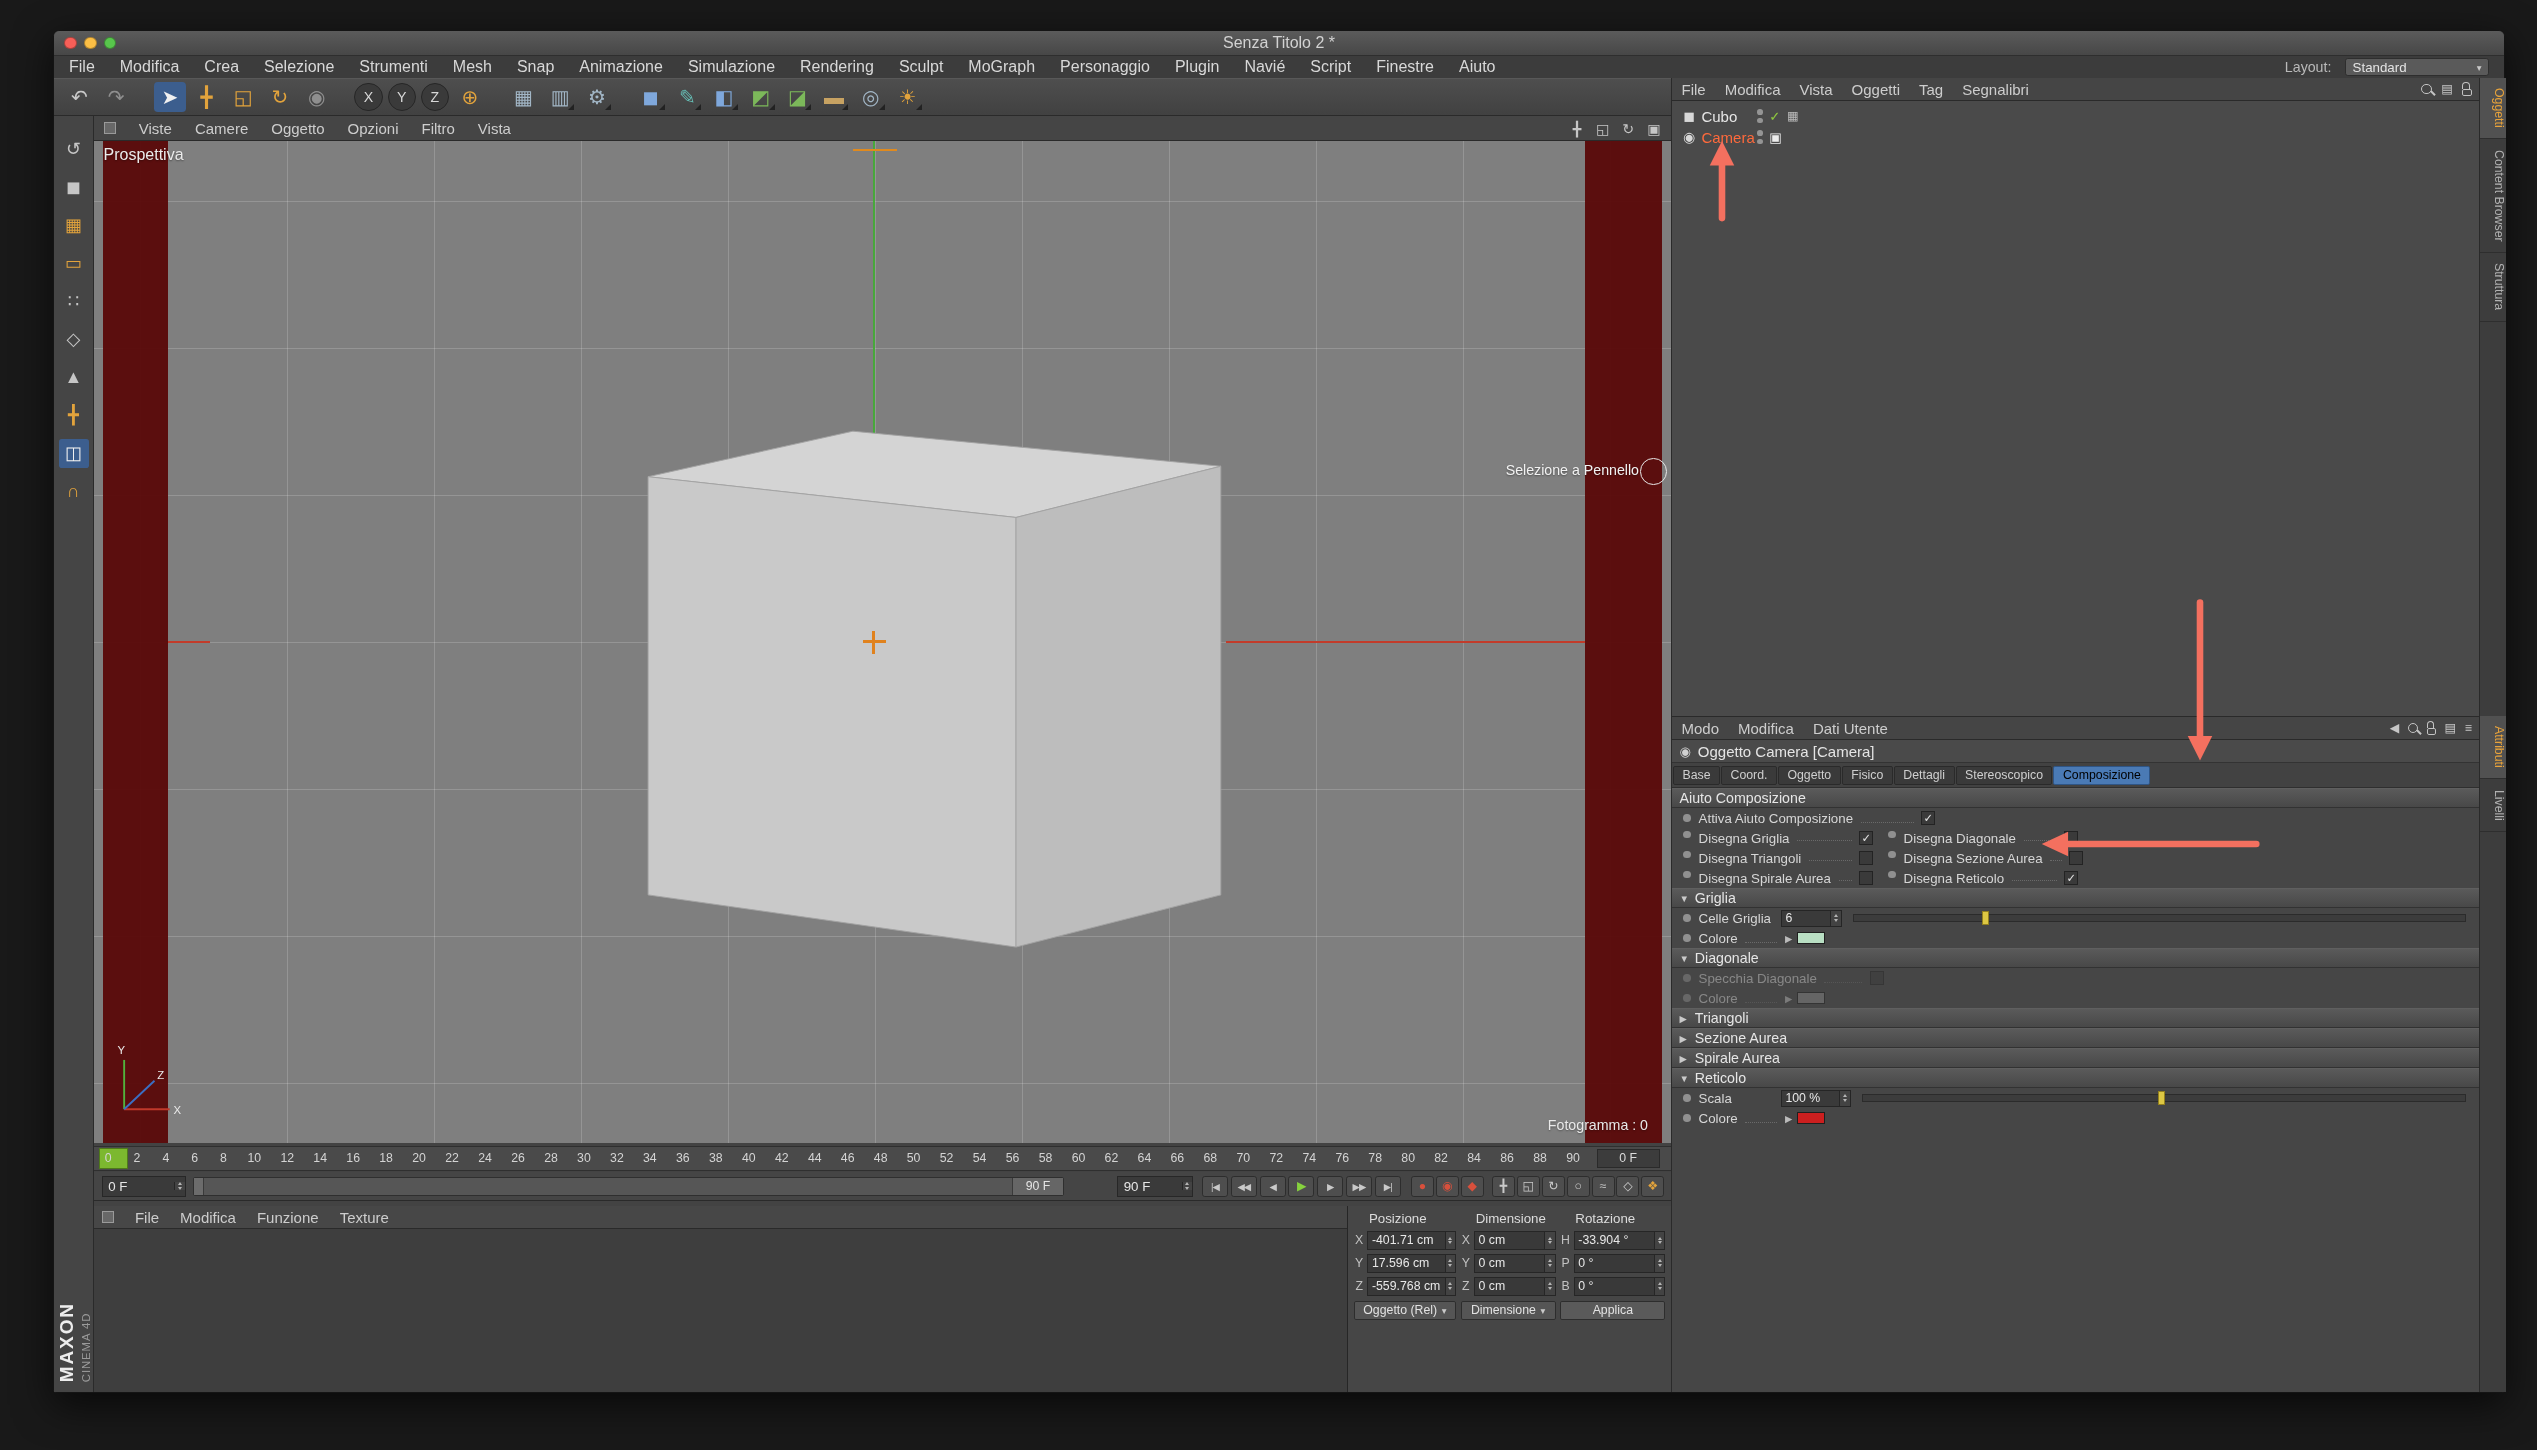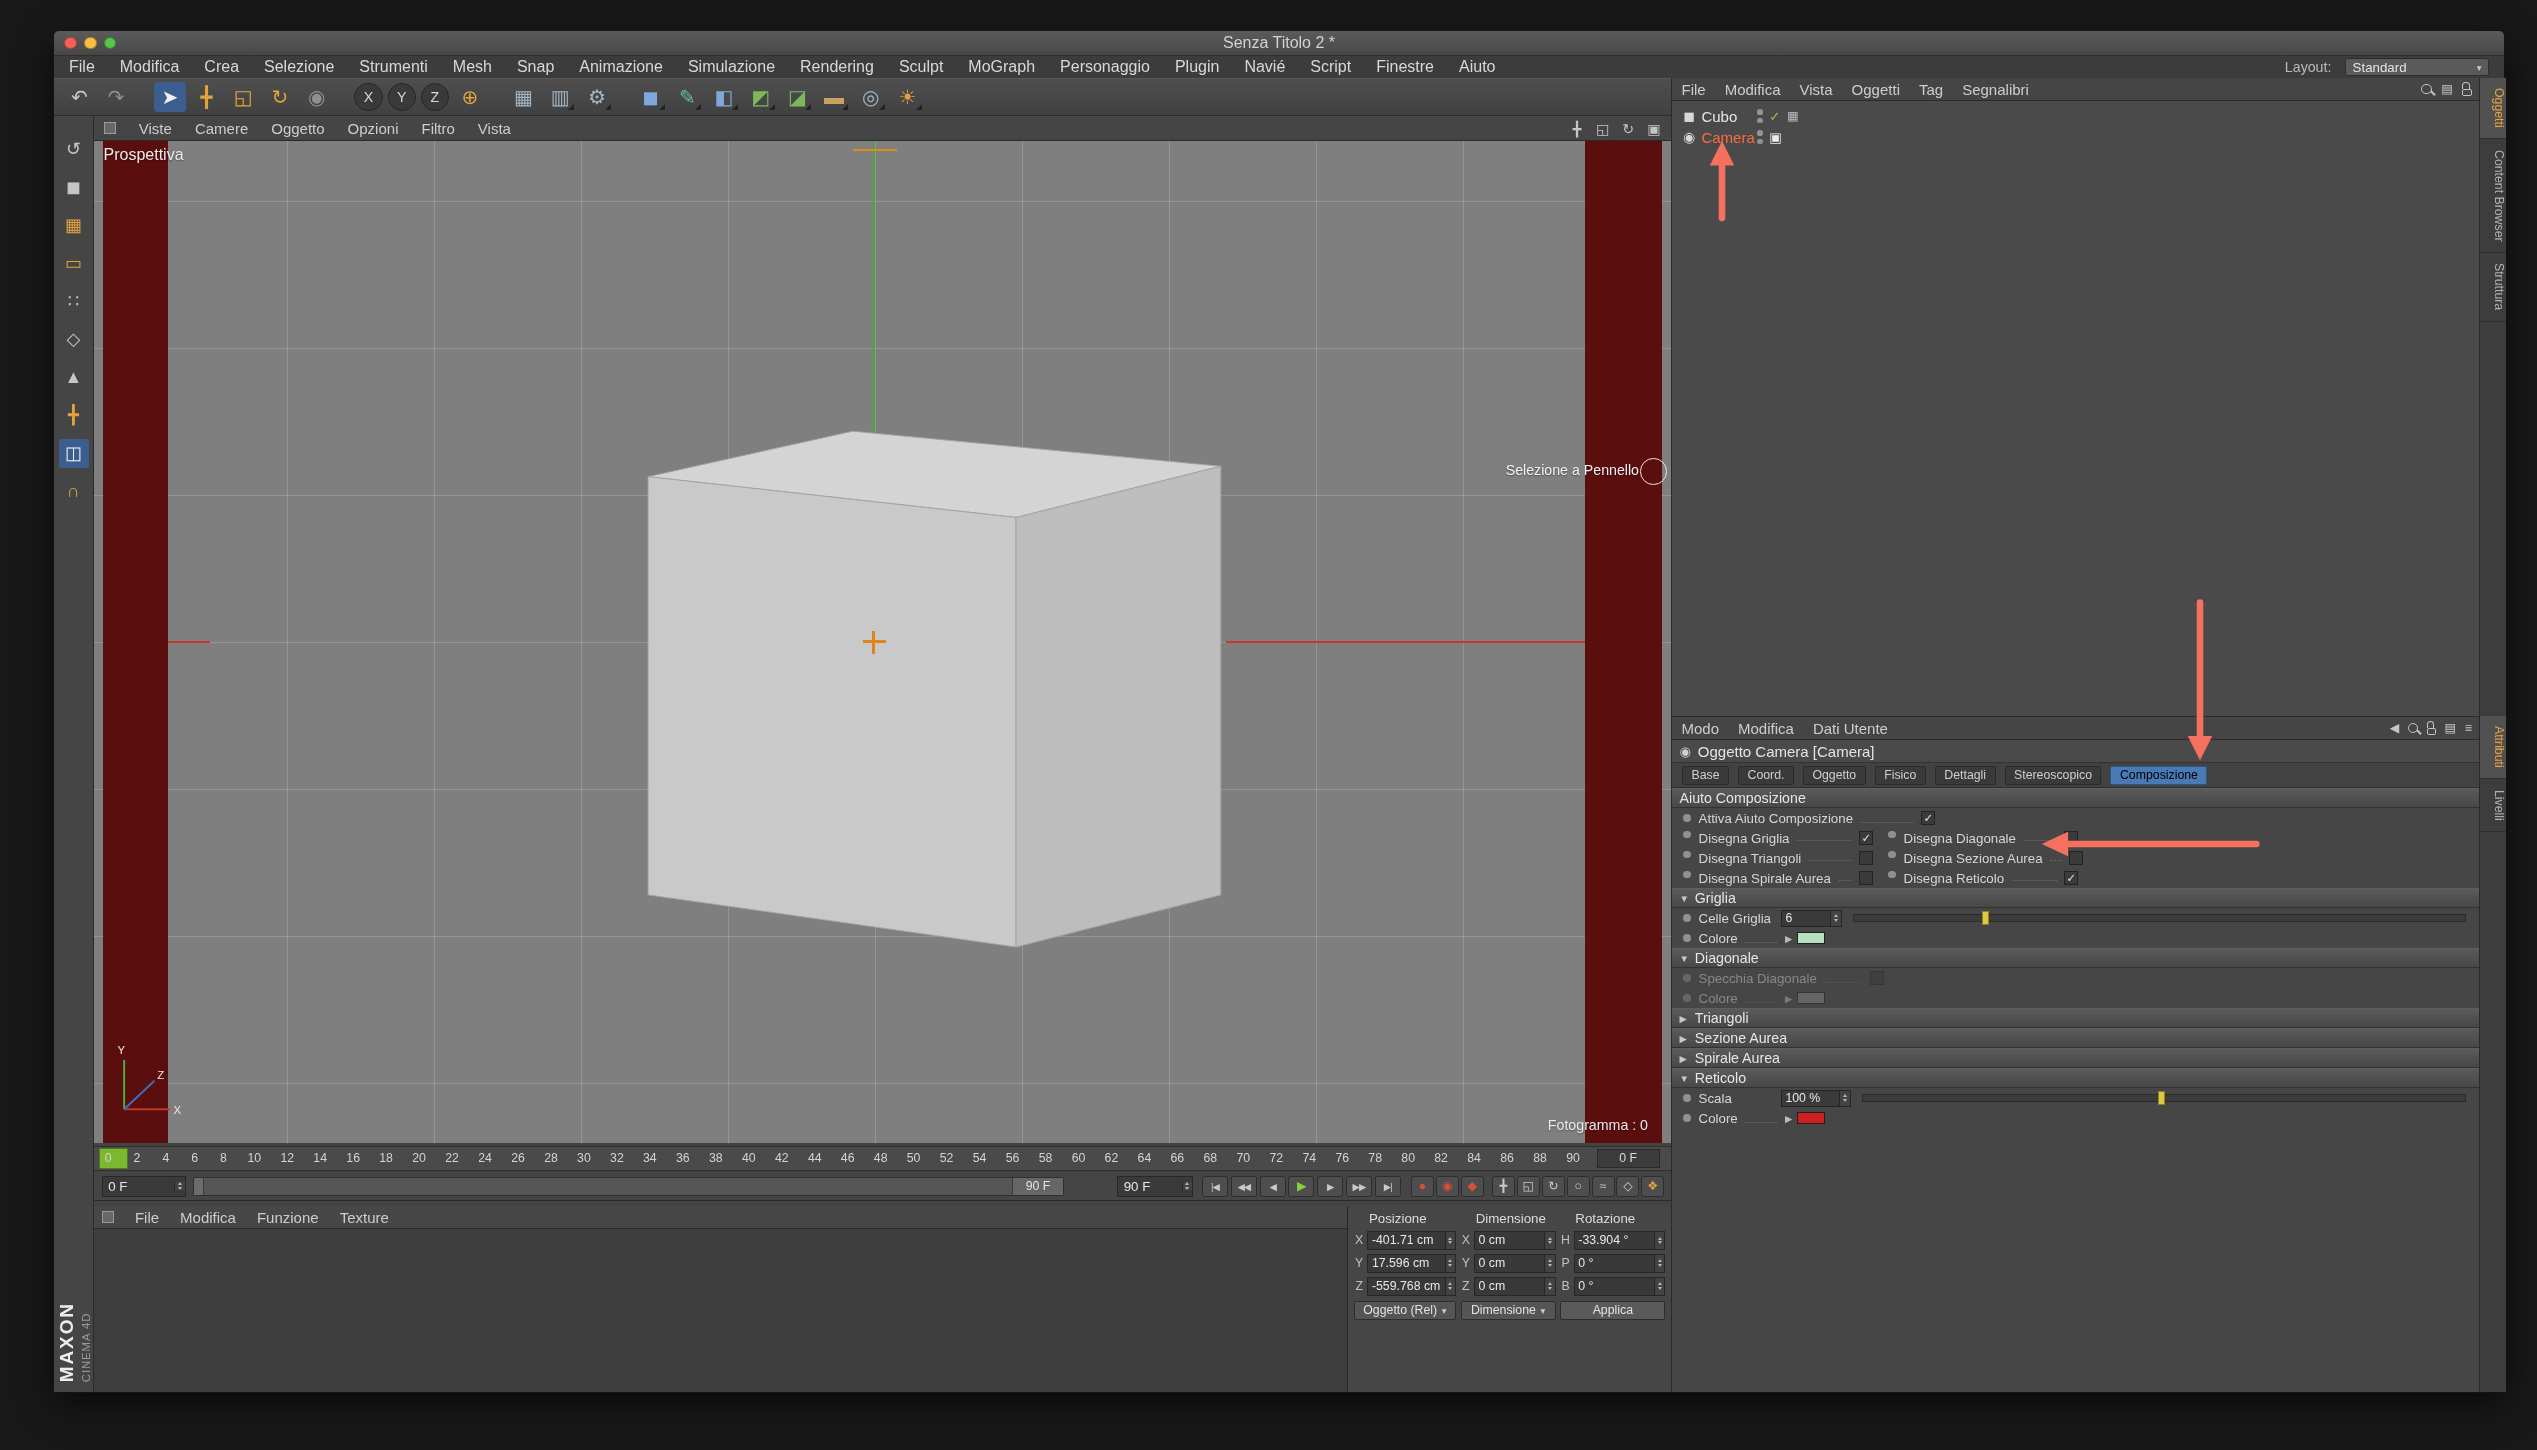--- a/index.html
+++ b/index.html
@@ -170,21 +170,21 @@
   .am { position:absolute; left:0; top:638px; right:0; bottom:0; background:#464646; border-top:0.9px solid #2a2a2a;
         display:flex; flex-direction:column; overflow:hidden; }
   .am-modebar { height:23px; background:#454545; border-bottom:0.9px solid #2a2a2a; display:flex; align-items:center;
                 gap:19px; padding-left:9.5px; position:relative; flex:none; }
   .am-mode { font-size:15px; color:#cdcdcd; }
   .am-right { position:absolute; right:7.6px; display:flex; gap:8.5px; align-items:center; color:#c6c6c6; font-size:12.3px; }
   .am-titlerow { height:23px; display:flex; align-items:center; gap:6.6px; padding-left:7.6px; background:#4a4a4a;
                  border-bottom:0.9px solid #333; flex:none; }
   .am-title-icon { font-size:13.3px; color:#d0d0d0; }
   .am-title { font-size:15px; color:#e4e4e4; }
-  .am-tabs { height:25px; display:flex; align-items:center; gap:9px; padding-left:10px; background:#424242;
+  .am-tabs { height:25px; display:flex; align-items:center; gap:1px; padding-left:1px; background:#424242;
              border-bottom:0.9px solid #2f2f2f; flex:none; }
   .am-tab { height:19px; padding:0 8.5px; background:#3a3a3a; border:0.9px solid #2a2a2a; border-radius:1.9px;
             font-size:12.3px; color:#cfcfcf; display:flex; align-items:center; white-space:nowrap; }
   .am-tab.active { background:#4a7ab5; border-color:#2f5585; color:#000000; }
 
   .gh { height:20px; display:flex; align-items:center; gap:5.7px; padding-left:7.6px;
         background:linear-gradient(#5a5a5a,#484848); border-top:0.9px solid #5f5f5f; border-bottom:0.9px solid #323232;
         font-size:14.2px; color:#e6e6e6; flex:none; }
   .gh .tri { font-size:9.5px; color:#c9c9c9; width:9.5px; flex:none; }
   .prow { min-height:20px; display:flex; align-items:center; padding-left:11.4px; padding-right:13.3px; flex:none; }

